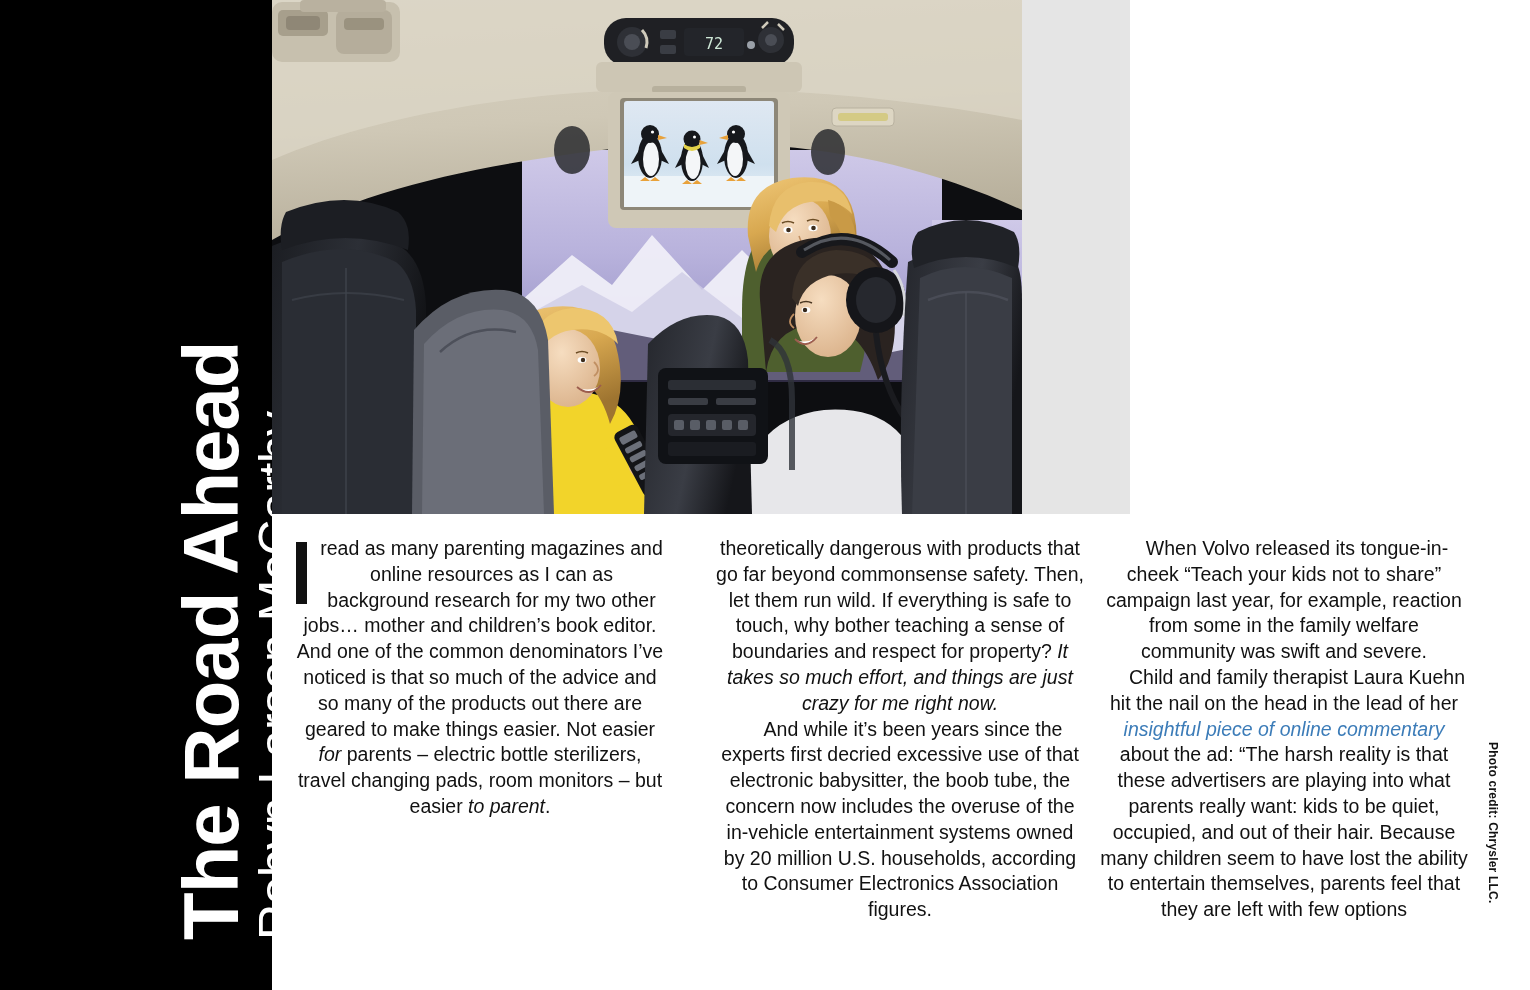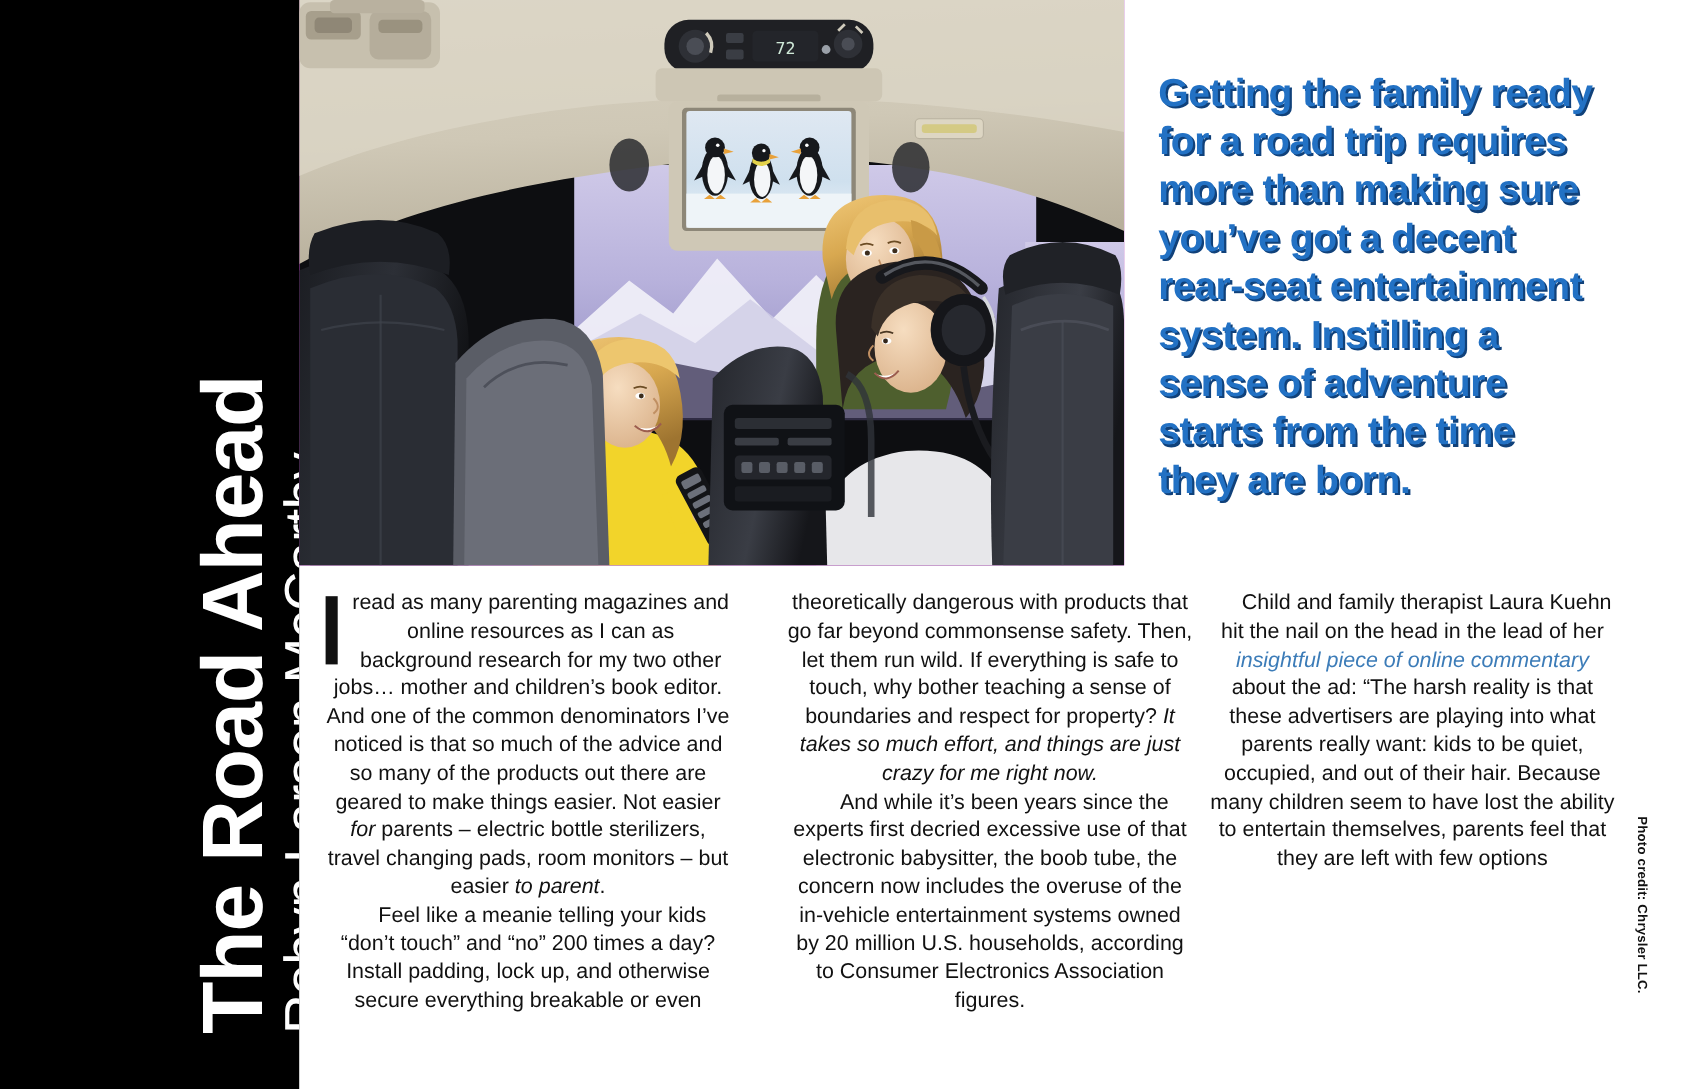--- a/index.html
+++ b/index.html
@@ -51,23 +51,23 @@
     font-size: 50px;
     font-weight: normal;
     letter-spacing: -0.5px;
     line-height: 1;
   }
 
   
   #photo {
     position: absolute;
     left: 272px; top: 0;
-    width: 750px; height: 514px;
+    width: 858px; height: 514px;
     overflow: hidden;
-    background: #a21caf;
+    background: #e5e5e5;
   }
   #photo svg { display: block; width: 750px; height: 514px; }
 
   
   #deck {
     position: absolute;
     left: 1053px; top: 62px;
     width: 400px;
     color: #2271c4;
     font-size: 35.5px;
@@ -371,37 +371,36 @@
         <rect x="396" y="442" width="88" height="14" rx="3" fill="#1a1c21"></rect>
       </g>
 
       <path d="M498 340 Q520 352 520 400 L520 470" stroke="#30333a" stroke-width="6" fill="none" opacity="0.8"></path>
 
       <rect x="0" y="0" width="750" height="514" fill="none"></rect>
       <path d="M0 0 L750 0 L750 514 L0 514 Z" fill="none"></path>
     </svg>
   </div>
 
-  <div id="deck">Getting the family ready for a road trip requires more than making sure you’ve got a decent rear-seat entertainment system. Instilling a sense of adventure starts from the time they are born.</div>
 
   <div class="col" id="col1">
     <p>
       <span class="dropcap"></span><span>read as many parenting magazines and online resources as I can as background research for my two other jobs… mother and children’s book editor. And one of the common denominators I’ve noticed is that so much of the advice and so many of the products out there are geared to make things easier. Not easier </span><i>for</i><span> parents – electric bottle sterilizers, travel changing pads, room monitors – but easier </span><i>to parent</i><span>.</span>
     </p>
-    <p class="indent">Feel like a meanie telling your kids “don’t touch” and “no” 200 times a day? Install padding, lock up, and otherwise secure everything breakable or even</p>
   </div>
 
   <div class="col" id="col2">
     <p>
       <span>theoretically dangerous with products that go far beyond commonsense safety. Then, let them run wild. If everything is safe to touch, why bother teaching a sense of boundaries and respect for property? </span><i>It takes so much effort, and things are just crazy for me right now.</i>
     </p>
     <p class="indent">And while it’s been years since the experts first decried excessive use of that electronic babysitter, the boob tube, the concern now includes the overuse of the in-vehicle entertainment systems owned by 20 million U.S. households, according to Consumer Electronics Association figures.</p>
   </div>
 
   <div class="col" id="col3">
+    <p class="indent">When Volvo released its tongue-in-cheek “Teach your kids not to share” campaign last year, for example, reaction from some in the family welfare community was swift and severe.</p>
     <p class="indent">
       <span>Child and family therapist Laura Kuehn hit the nail on the head in the lead of her </span><a href="#" class="inline-link">insightful piece of online commentary</a><span> about the ad: “The harsh reality is that these advertisers are playing into what parents really want: kids to be quiet, occupied, and out of their hair. Because many children seem to have lost the ability to entertain themselves, parents feel that they are left with few options</span>
     </p>
   </div>
 
   <div id="photo-credit">Photo credit: Chrysler LLC.</div>
 
 </div>
 
 </body></html>

